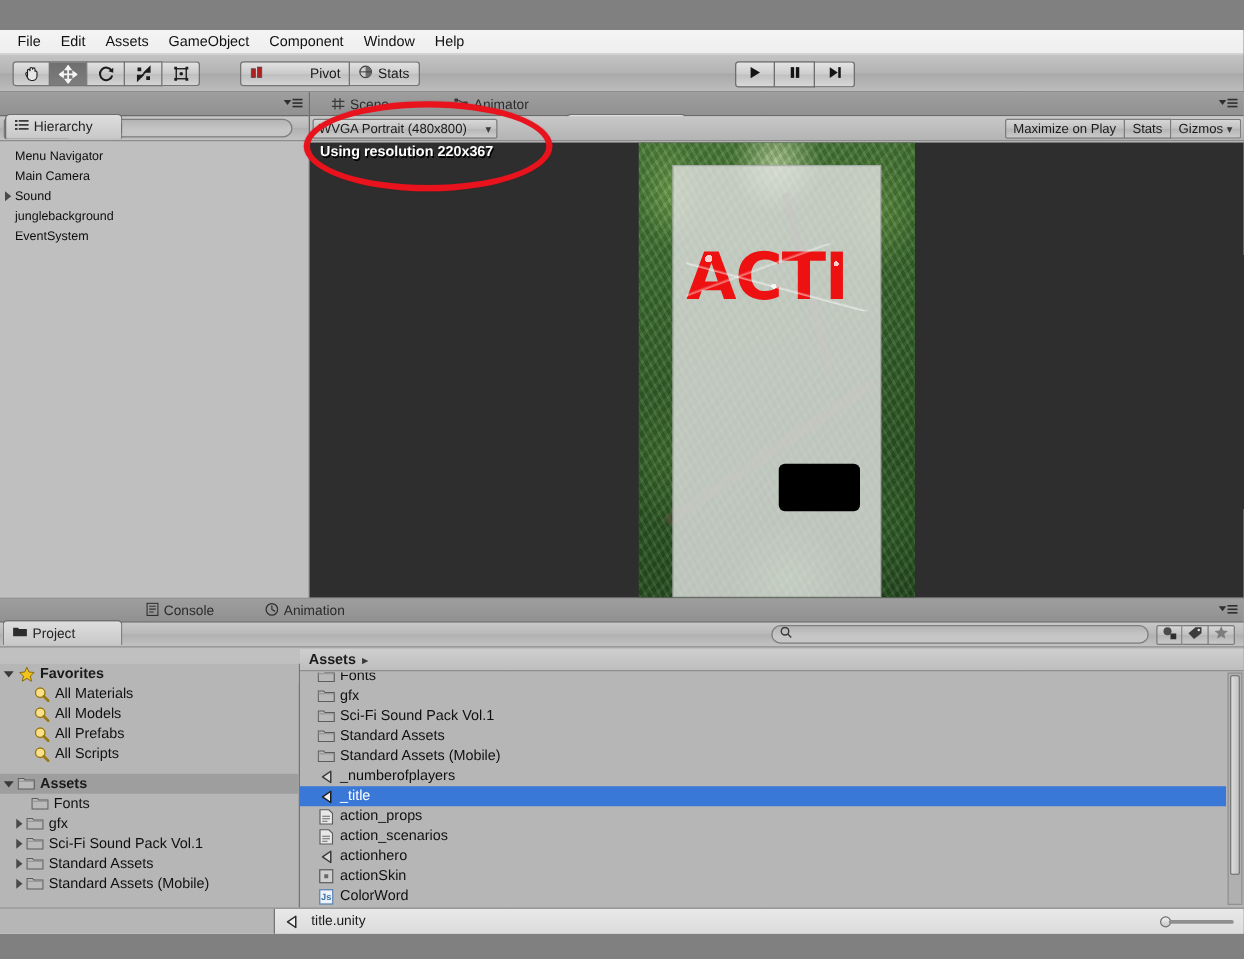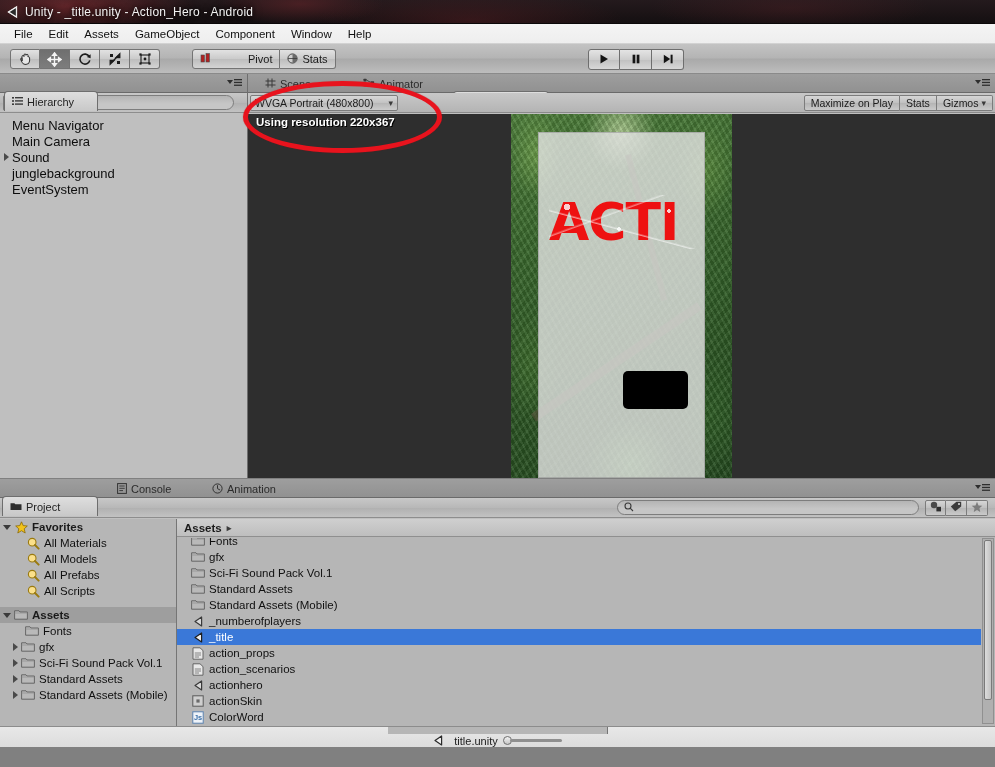--- a/index.html
+++ b/index.html
@@ -133,21 +133,21 @@
   .tiny { font-size: 9px; color: #3a3a3a; }
 
   
   #hierarchy { left: 0; top: 74px; width: 247px; height: 404px; }
   .hier-body {
     position: absolute; left: 0; top: 40px; right: 0; bottom: 0;
     background: #bfbfbf; padding-top: 3px; overflow: hidden;
   }
   .hrow {
     height: 16px; display: flex; align-items: center;
-    font-size: 13px; color: #0d0d0d; padding-left: 4px; cursor: default;
+    font-size: 10px; color: #0d0d0d; padding-left: 4px; cursor: default;
   }
   .arrow-r {
     width: 0; height: 0; margin-right: 3px;
     border-left: 5px solid #4a4a4a;
     border-top: 4px solid transparent; border-bottom: 4px solid transparent;
   }
   .arrow-d {
     width: 0; height: 0; margin-right: 3px;
     border-top: 5px solid #3a3a3a;
     border-left: 4px solid transparent; border-right: 4px solid transparent;
@@ -262,22 +262,22 @@
     width: 21px; height: 16px;
     background: linear-gradient(180deg,#d6d6d6 0%, #c0c0c0 50%, #b4b4b4 51%, #cacaca 100%);
     border: 1px solid #7c7c7c; border-left-width: 0;
     display: flex; align-items: center; justify-content: center; cursor: default;
   }
   .iconbtn.first { border-left-width: 1px; border-radius: 2px 0 0 2px; }
   .iconbtn.last { border-radius: 0 2px 2px 0; }
 
   .proj-body { position: absolute; left: 0; top: 40px; right: 0; bottom: 21px; display: flex; }
   .proj-left {
-    width: 177px; background: #b6b6b6; border-right: 1px solid #757575;
-    position: relative; overflow: hidden;
+    width: 240px; background: #b6b6b6; border-right: 1px solid #757575;
+    position: relative; overflow: hidden; margin-top: 12px;
   }
   .proj-right { flex: 1; background: #b6b6b6; position: relative; overflow: hidden; }
   .assets-header {
     height: 18px; background: linear-gradient(180deg,#cfcfcf 0%, #bebebe 100%);
     border-bottom: 1px solid #8f8f8f;
     display: flex; align-items: center; gap: 5px; padding-left: 7px;
     font-size: 11.5px; font-weight: bold; color: #1b1b1b;
   }
   .prow {
     height: 16px; display: flex; align-items: center;
@@ -288,21 +288,21 @@
     background: #9e9e9e; font-weight: bold; color: #1a1a1a;
   }
   .prow.section.fav { background: #b6b6b6; }
   .ico { width: 14px; height: 13px; margin-right: 4px; flex: none;
          display: flex; align-items: flex-start; justify-content: center; }
 
   .statusbar {
     position: absolute; left: 0; bottom: 0; width: 995px; height: 21px;
     background: linear-gradient(180deg,#e8e8e8 0%, #dcdcdc 100%);
     border-top: 1px solid #8c8c8c;
-    display: flex; align-items: center; flex-direction: column;
+    display: flex; align-items: center;
   }
   .status-left { width: 220px; height: 100%; background: #b6b6b6; border-right: 1px solid #757575; }
   .status-main { flex: 1; display: flex; align-items: center; padding-left: 6px; gap: 5px;
                  font-size: 11px; color: #1a1a1a; }
   .zoomslider { margin-left: auto; margin-right: 8px; display: flex; align-items: center; }
   .zs-track { width: 52px; height: 3px; background: #8f8f8f; border-radius: 2px; }
   .zs-knob { width: 9px; height: 9px; border-radius: 50%;
              background: linear-gradient(180deg,#f2f2f2,#c6c6c6); border: 1px solid #6e6e6e;
              margin-right: -2px; }
   .vscroll {
@@ -313,30 +313,20 @@
     position: absolute; left: 1px; right: 1px; top: 1px; height: 160px;
     background: linear-gradient(90deg,#dcdcdc,#c2c2c2); border: 1px solid #7a7a7a; border-radius: 2px;
   }
   .dock-bottom { position: absolute; left: 0; bottom: 0; width: 995px; height: 19px; background: #808080; }
 </style>
 </head>
 <body>
 
 <div id="app">
 
-  <div class="titlebar">
-    <span class="title-icon">
-      <svg width="16" height="16" viewBox="0 0 16 16">
-        <polygon points="11.5,3 11.5,13 3.5,8" fill="#ffffff" stroke="#ffffff" stroke-width="1"></polygon>
-        <polygon points="11.5,3 11.5,13 3.5,8" fill="#2b2b2b"></polygon>
-        <path d="M11.5 3 L11.5 13 L3.5 8 Z" fill="none" stroke="#f0f0f0" stroke-width="1.3"></path>
-      </svg>
-    </span>
-    <span class="title-text">Unity - _title.unity - Action_Hero - Android</span>
-  </div>
 
   <div class="menubar">
     <div class="menu-item">File</div>
     <div class="menu-item">Edit</div>
     <div class="menu-item">Assets</div>
     <div class="menu-item">GameObject</div>
     <div class="menu-item">Component</div>
     <div class="menu-item">Window</div>
     <div class="menu-item">Help</div>
   </div>

